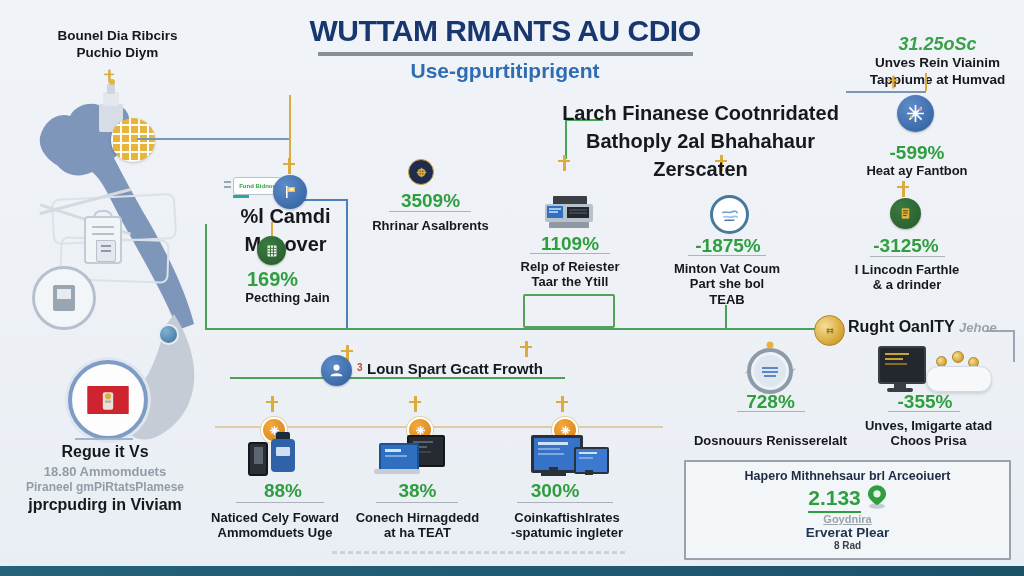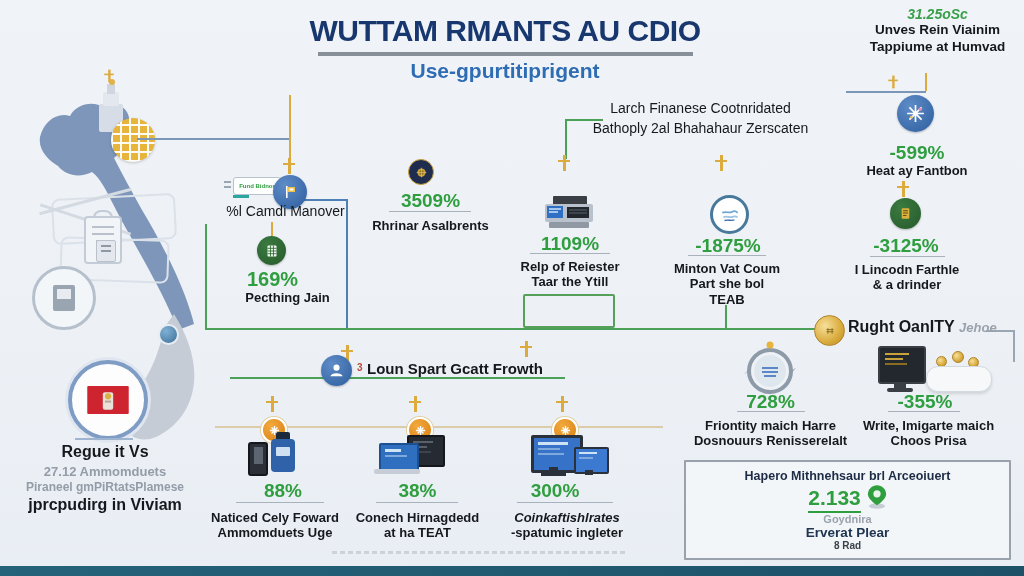--- a/index.html
+++ b/index.html
@@ -6,26 +6,26 @@
   #canvas{
     position:relative;width:1024px;height:576px;overflow:hidden;
     background:linear-gradient(180deg,#f0f4f8 0%,#edf1f6 55%,#e9eef4 100%);
     font-family:"Liberation Sans",sans-serif;color:#15181c;
   }
   .abs{position:absolute;}
   .ctr{text-align:center;}
   .h-big{font-size:30px;font-weight:bold;color:#18376f;letter-spacing:-.5px;}
   .h-sub{font-size:21px;font-weight:bold;color:#2e6cb4;}
   .t-bold{font-size:13.5px;font-weight:bold;color:#15181c;line-height:1.25;}
-  .t-head{font-size:14px;font-weight:normal;color:#15181c;line-height:1.4;}
+  .t-head{font-size:20px;font-weight:bold;color:#15181c;line-height:1.4;}
   .t-cap{font-size:13px;font-weight:bold;color:#15181c;line-height:1.2;}
   .t-gray{color:#939ca7;}
   .val{font-size:19px;font-weight:bold;color:#2f9e3f;}
   .val-lg{font-size:20px;font-weight:bold;color:#2f9e3f;}
-  .it-green{color:#3aa04a;font-style:italic;font-weight:bold;font-size:14px;}
+  .it-green{color:#3aa04a;font-style:italic;font-weight:bold;font-size:18px;margin-top:28px;}
   .uline{height:1px;background:#a9b1ba;}
   .line{position:absolute;}
   .l-blue{background:#7a97b8;}
   .l-blue2{background:#4f7fb7;}
   .l-green{background:#4aa157;}
   .l-gold{background:#dcab3e;}
   .l-tan{background:#dccda8;}
   .l-gray{background:#9aa6b4;}
   .gx{position:absolute;width:14px;height:16px;}
   .gx::before{content:"";position:absolute;left:6px;top:0;width:2.5px;height:16px;background:#dcab3e;}
@@ -40,20 +40,24 @@
   .box-green{position:absolute;border:2px solid #57a05c;border-radius:2px;}
   .wirebox{position:absolute;border:2px solid #dbe1e8;border-radius:8px;}
   .fineprint{position:absolute;height:3px;opacity:.75;
     background:repeating-linear-gradient(90deg,#c3c9d2 0 5px,transparent 5px 8px);}
 </style>
 </head>
 <body>
 
 <div id="canvas">
 
+  <div class="abs ctr" style="left:35px;top:28px;width:165px;">
+    <div class="t-bold">Bounel Dia Ribcirs</div>
+    <div class="t-bold">Puchio Diym</div>
+  </div>
   <span class="gx" style="left:102px;top:68px;transform:scale(.8);"></span>
 
   <div class="abs ctr" style="left:290px;top:14px;width:430px;">
     <div class="h-big">WUTTAM RMANTS AU CDIO</div>
     <div style="width:375px;height:4px;background:#878f99;margin:4px auto 3px;"></div>
     <div class="h-sub">Use-gpurtitiprigent</div>
   </div>
 
   <div class="abs ctr" style="left:855px;top:6px;width:165px;">
     <div class="it-green">31.25oSc</div>
@@ -236,37 +240,36 @@
       <polygon points="8,34 30,12 34,26" fill="#c2ccd6"></polygon>
       <polygon points="60,28 40,52 34,38" fill="#aeb9c4"></polygon>
       <circle cx="34" cy="31" r="21" fill="#eef2f6" stroke="#8d9aa8" stroke-width="4"></circle>
       <circle cx="34" cy="31" r="16" fill="#dfe7ee"></circle>
       <path d="M26 28h16M26 32h16M28 36h12" stroke="#5b87c9" stroke-width="2"></path>
       <circle cx="34" cy="5" r="3.5" fill="#e8b33c"></circle>
     </svg>
   </span>
   <div class="abs ctr val" style="left:733px;top:391px;width:75px;">728%</div>
   <div class="abs uline" style="left:737px;top:411px;width:68px;"></div>
-  <div class="abs ctr t-cap" style="left:693px;top:418px;width:155px;">Friontity maich Harre</div>
   <div class="abs ctr t-cap" style="left:693px;top:433px;width:155px;">Dosnouurs Renisserelalt</div>
 
   <div class="abs" style="left:878px;top:346px;width:44px;height:34px;background:#23272e;border:2px solid #3a3f46;border-radius:3px;">
     <div style="margin:5px 0 0 5px;width:24px;height:2px;background:#caa23c;"></div>
     <div style="margin:3px 0 0 5px;width:18px;height:2px;background:#caa23c;"></div>
     <div style="margin:3px 0 0 5px;width:22px;height:2px;background:#8a6d1f;"></div>
   </div>
   <div class="abs" style="left:894px;top:382px;width:12px;height:6px;background:#3a3f46;"></div>
   <div class="abs" style="left:887px;top:388px;width:26px;height:4px;background:#3a3f46;border-radius:2px;"></div>
   <div class="circ coin" style="left:936px;top:356px;width:9px;height:9px;"></div>
   <div class="circ coin" style="left:952px;top:351px;width:10px;height:10px;"></div>
   <div class="circ coin" style="left:968px;top:357px;width:9px;height:9px;"></div>
   <div class="abs" style="left:926px;top:366px;width:64px;height:24px;background:#f6f8fa;border:1px solid #d3d9e0;border-radius:12px;box-shadow:0 2px 3px rgba(0,0,0,.12);"></div>
   <div class="abs ctr val" style="left:886px;top:391px;width:78px;">-355%</div>
   <div class="abs uline" style="left:888px;top:411px;width:72px;"></div>
-  <div class="abs ctr t-cap" style="left:856px;top:418px;width:145px;">Write, Imigarte maich</div>
+  <div class="abs ctr t-cap" style="left:856px;top:418px;width:145px;">Unves, Imigarte atad</div>
   <div class="abs ctr t-cap" style="left:856px;top:433px;width:145px;">Choos Prisa</div>
 
   <div class="circ orangec" style="left:261px;top:417px;width:22px;height:22px;">
     <svg width="13" height="13" viewBox="0 0 20 20" stroke="#fff" stroke-width="2" fill="none">
         <path d="M10 3v14M3 10h14M5.5 5.5l9 9M14.5 5.5l-9 9"></path>
       </svg>
   </div>
   <div class="circ orangec" style="left:407px;top:417px;width:22px;height:22px;">
     <svg width="13" height="13" viewBox="0 0 20 20" stroke="#fff" stroke-width="2" fill="none">
         <path d="M10 3v14M3 10h14M5.5 5.5l9 9M14.5 5.5l-9 9"></path>
@@ -312,50 +315,50 @@
   </div>
   <div class="abs" style="left:549px;top:467px;width:9px;height:6px;background:#2b313a;"></div>
   <div class="abs" style="left:541px;top:473px;width:25px;height:3px;background:#2b313a;"></div>
   <div class="abs" style="left:574px;top:447px;width:31px;height:23px;background:#3b7ad0;border:2px solid #2b313a;border-radius:2px;">
     <div style="margin:3px 0 0 3px;width:18px;height:2px;background:#cfe3f7;"></div>
     <div style="margin:3px 0 0 3px;width:14px;height:2px;background:#7fa9dd;"></div>
   </div>
   <div class="abs" style="left:585px;top:470px;width:8px;height:5px;background:#2b313a;"></div>
   <div class="abs ctr val" style="left:510px;top:480px;width:90px;">300%</div>
   <div class="abs uline" style="left:517px;top:502px;width:96px;"></div>
-  <div class="abs ctr t-cap" style="left:492px;top:510px;width:150px;font-style:italic;">Coinkaftishlrates</div>
+  <div class="abs ctr t-cap" style="left:492px;top:510px;width:150px;">Coinkaftishlrates</div>
   <div class="abs ctr t-cap" style="left:492px;top:525px;width:150px;">-spatumic ingleter</div>
 
   <div class="circ" style="left:68px;top:360px;width:72px;height:72px;border:4px solid #7f9cc4;background:#fdfdfd;box-shadow:0 0 0 3px #dfe6f0;">
     <svg width="42" height="28" viewBox="0 0 40 27">
         <rect width="40" height="27" rx="1" fill="#ce2430"></rect>
         <rect x="15" y="6" width="10" height="17" rx="2" fill="#e8e2da"></rect>
         <circle cx="20" cy="10" r="3" fill="#d9b13f"></circle>
         <rect x="17" y="14" width="6" height="2" fill="#b9aa98"></rect>
       </svg>
   </div>
   <div class="abs" style="left:75px;top:438px;width:58px;height:2px;background:#9fb4cf;"></div>
   <div class="abs ctr" style="left:35px;top:443px;width:140px;font-size:16px;font-weight:bold;color:#15181c;">Regue it Vs</div>
-  <div class="abs ctr t-gray" style="left:25px;top:464px;width:160px;font-size:13px;font-weight:bold;">27.12 Ammomduets</div>
+  <div class="abs ctr t-gray" style="left:25px;top:464px;width:160px;font-size:13px;font-weight:bold;">18.80 Ammomduets</div>
   <div class="abs ctr t-gray" style="left:10px;top:480px;width:190px;font-size:12px;font-weight:bold;">Piraneel gmPiRtatsPlamese</div>
   <div class="abs ctr" style="left:25px;top:496px;width:160px;font-size:16px;font-weight:bold;color:#15181c;">jprcpudirg in Viviam</div>
 
   <div class="abs ctr" style="left:684px;top:460px;width:323px;height:96px;border:2px solid #98a1ac;background:#f2f6f9;border-radius:1px;">
     <div style="margin-top:7px;font-size:12.5px;font-weight:bold;color:#1d2b45;">Hapero Mithnehsaur brl Arceoiuert</div>
     <div style="margin-top:2px;display:flex;align-items:center;justify-content:center;gap:6px;">
       <span style="font-size:21px;font-weight:bold;color:#2f9e3f;border-bottom:2px solid #2f9e3f;padding-bottom:1px;">2.133</span>
       <span>
         <svg width="20" height="24" viewBox="0 0 22 26">
             <ellipse cx="11" cy="23" rx="9" ry="3" fill="#c6cdd5"></ellipse>
             <path d="M11 0 C16.5 0 21 4.5 21 10 C21 16 11 22 11 22 C11 22 1 16 1 10 C1 4.5 5.5 0 11 0 Z" fill="#2f9e3f"></path>
             <circle cx="11" cy="9.5" r="4" fill="#e8f5ea"></circle>
           </svg>
       </span>
     </div>
-    <div style="font-size:11px;font-weight:bold;color:#9aa2ac;">Goydnira</div>
+    <div style="font-size:11px;font-weight:bold;color:#9aa2ac;text-decoration:underline;">Goydnira</div>
     <div style="font-size:13.5px;font-weight:bold;color:#20354f;">Erverat Plear</div>
     <div style="font-size:10px;font-weight:bold;color:#3a4148;">8 Rad</div>
   </div>
 
   <div class="fineprint" style="left:332px;top:551px;width:295px;"></div>
   <div class="abs" style="left:0;top:566px;width:1024px;height:10px;background:linear-gradient(90deg,#24637a,#1c5168);"></div>
 
 </div>
 
 </body></html>

